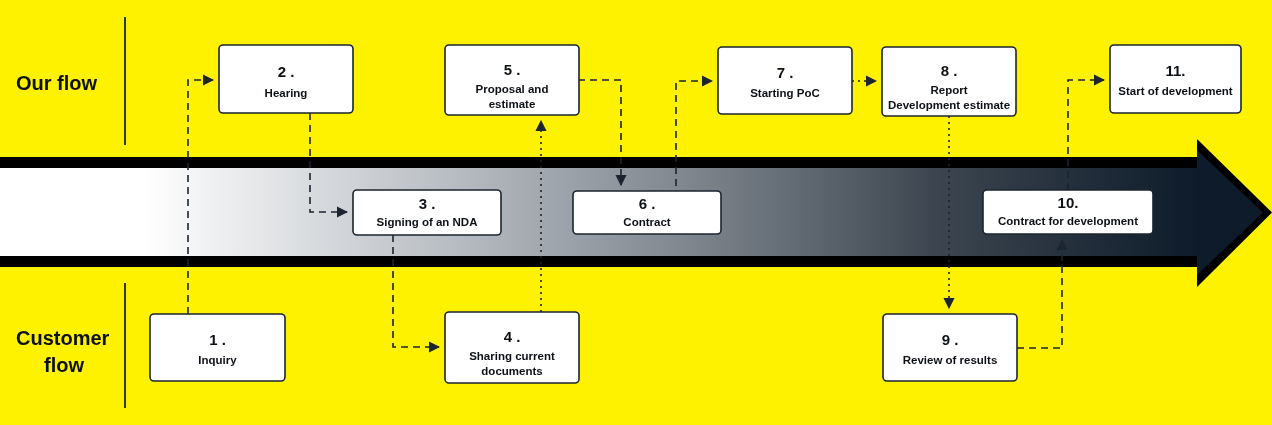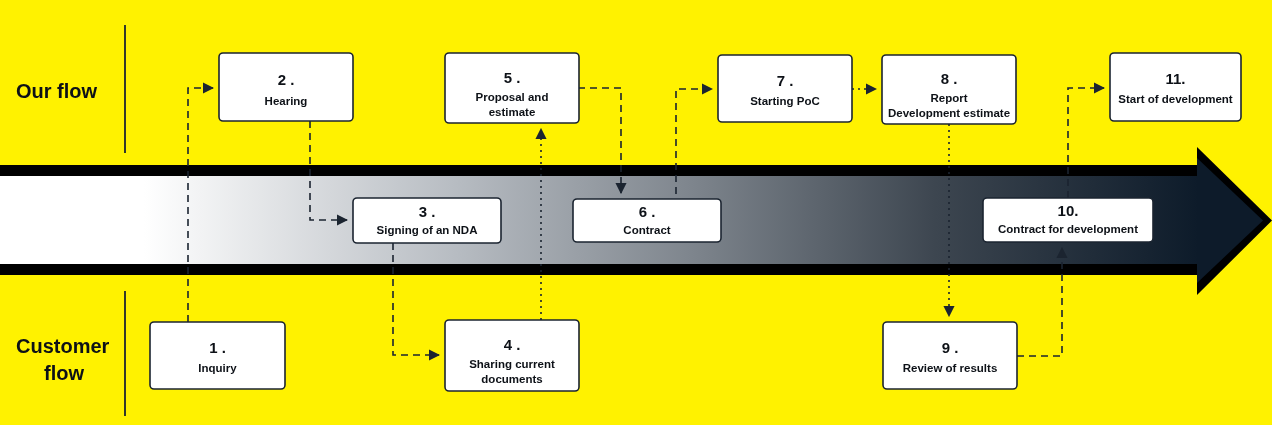--- a/index.html
+++ b/index.html
@@ -11,21 +11,20 @@
     width: 1272px;
     height: 425px;
     overflow: hidden;
     font-family: "Liberation Sans", sans-serif;
   }
   #diagram-root {
     position: relative;
     width: 1272px;
     height: 358px;
     background: #FFF200;
-    margin-top: 8px;
   }
   svg.diagram {
     display: block;
     width: 1272px;
     height: 425px;
   }
   .lane-label {
     font-family: "Liberation Sans", sans-serif;
     font-weight: bold;
     font-size: 20px;

